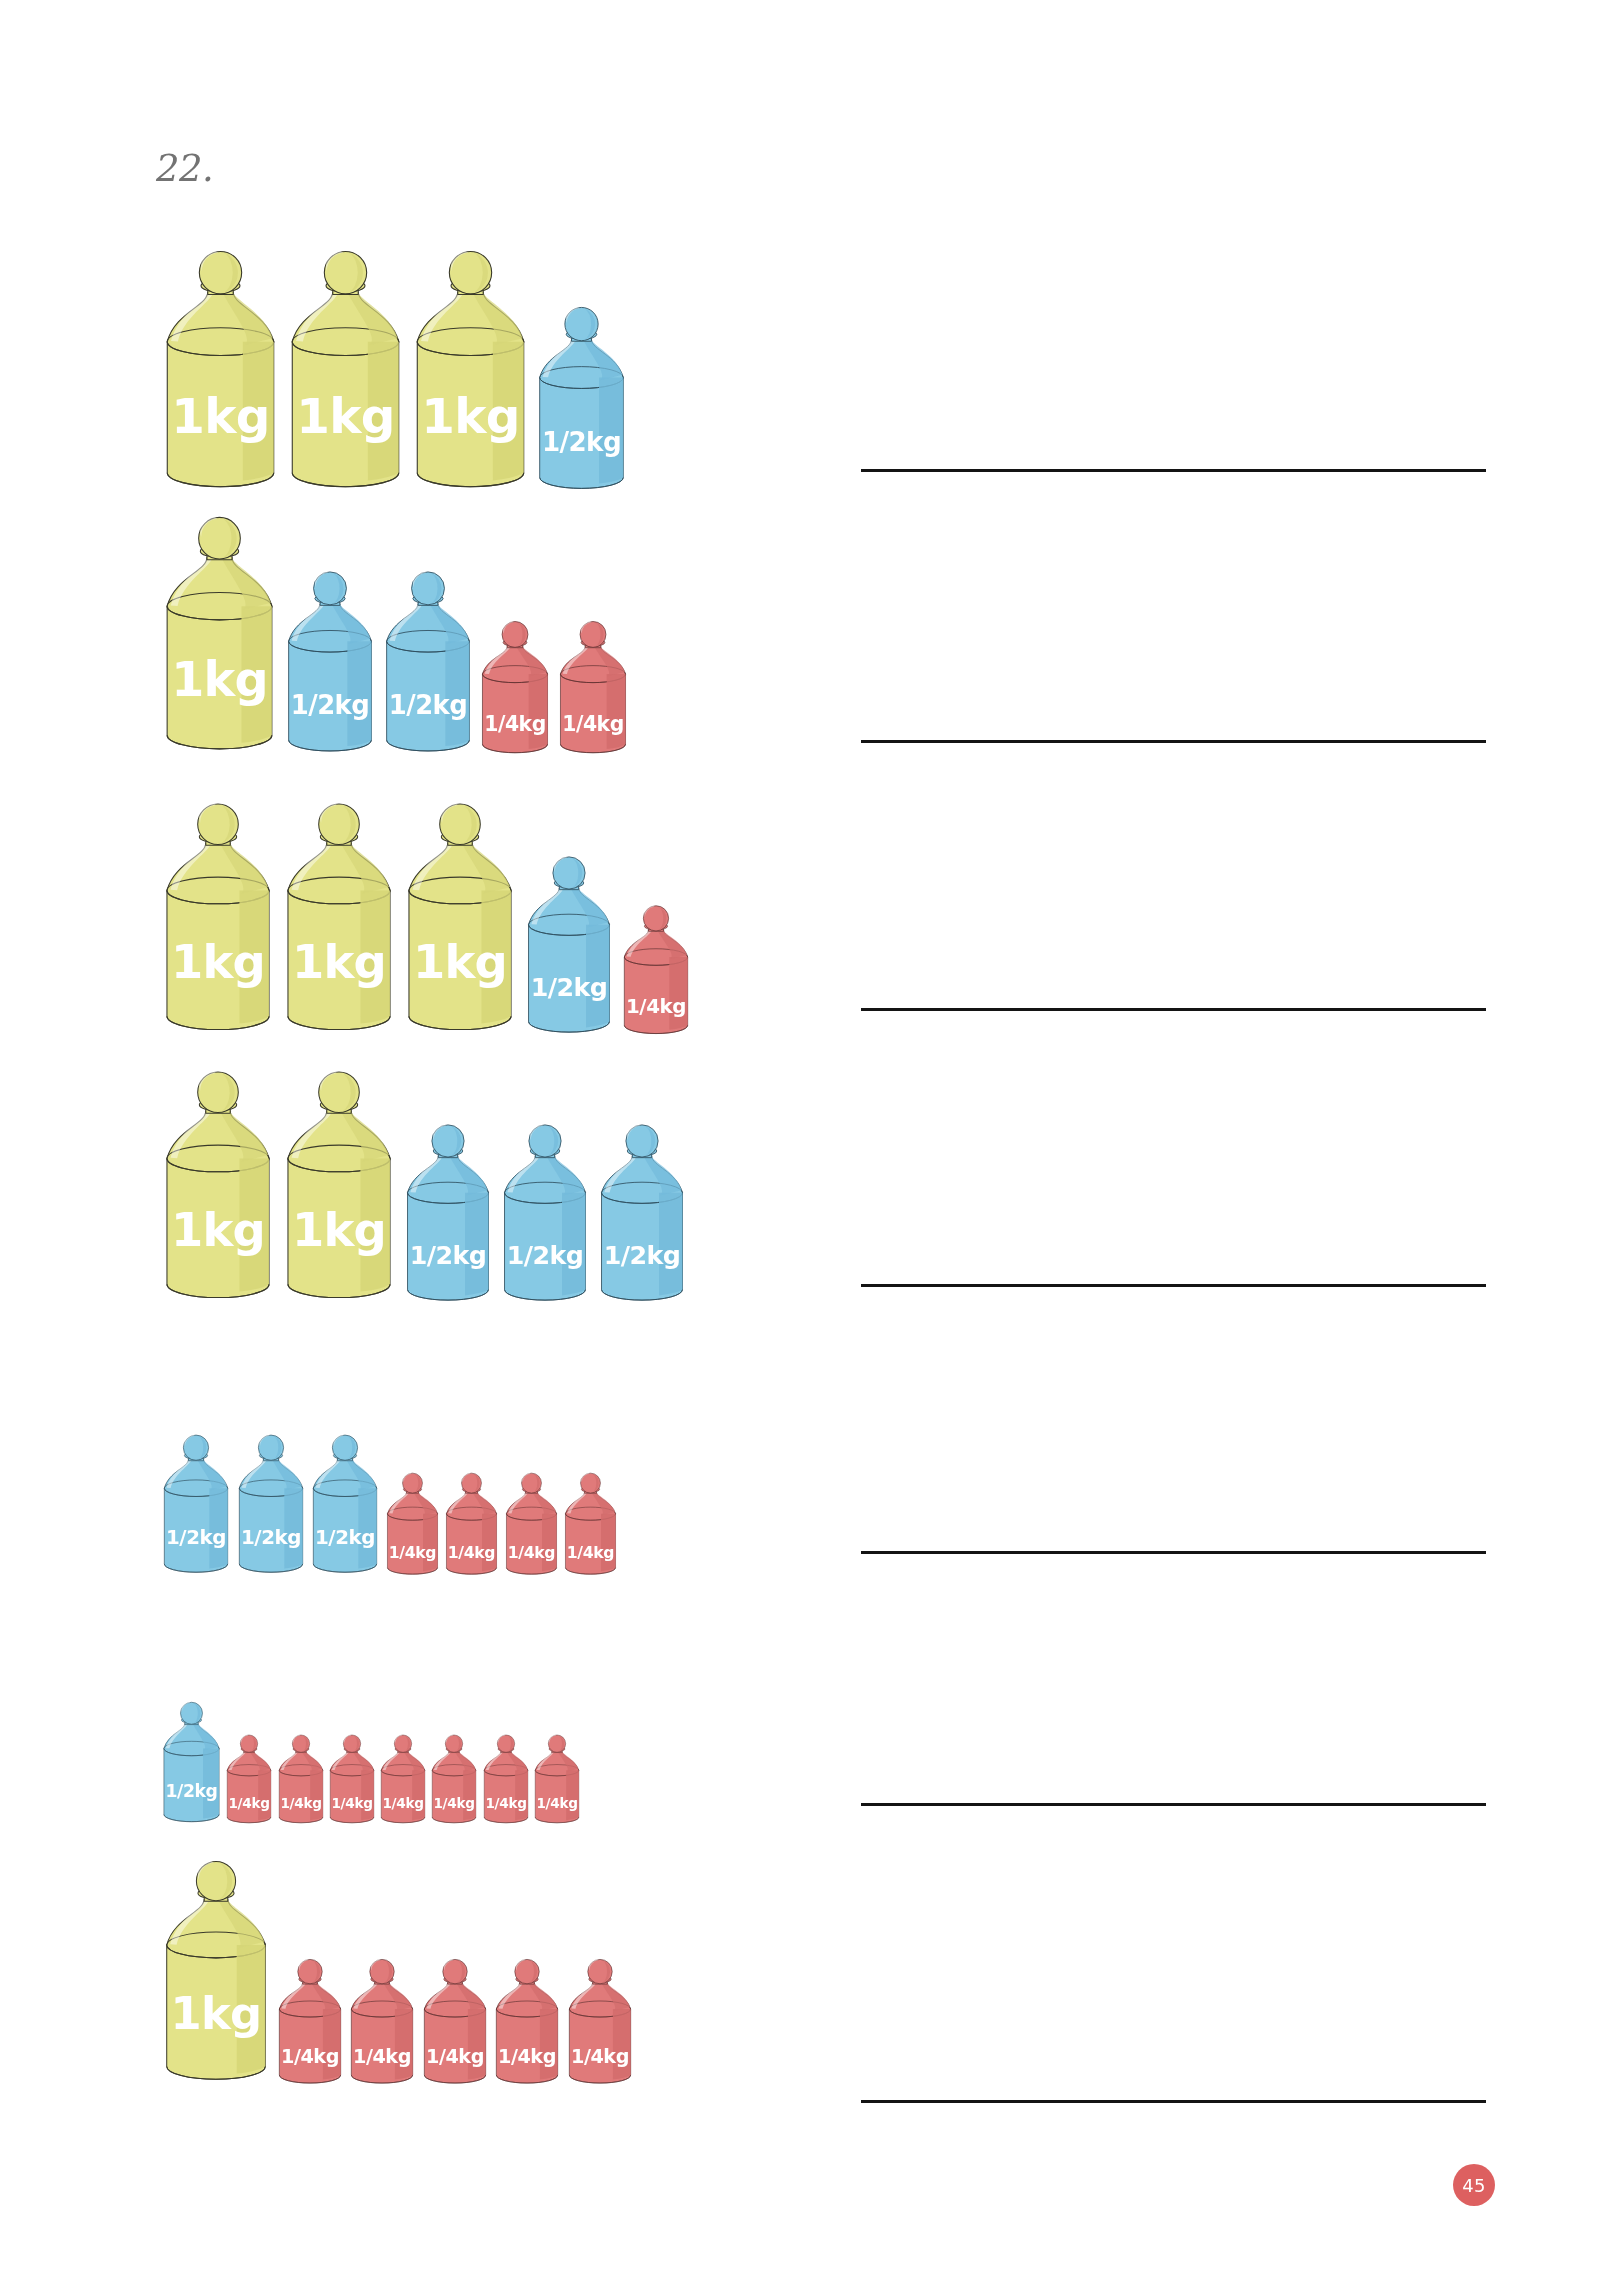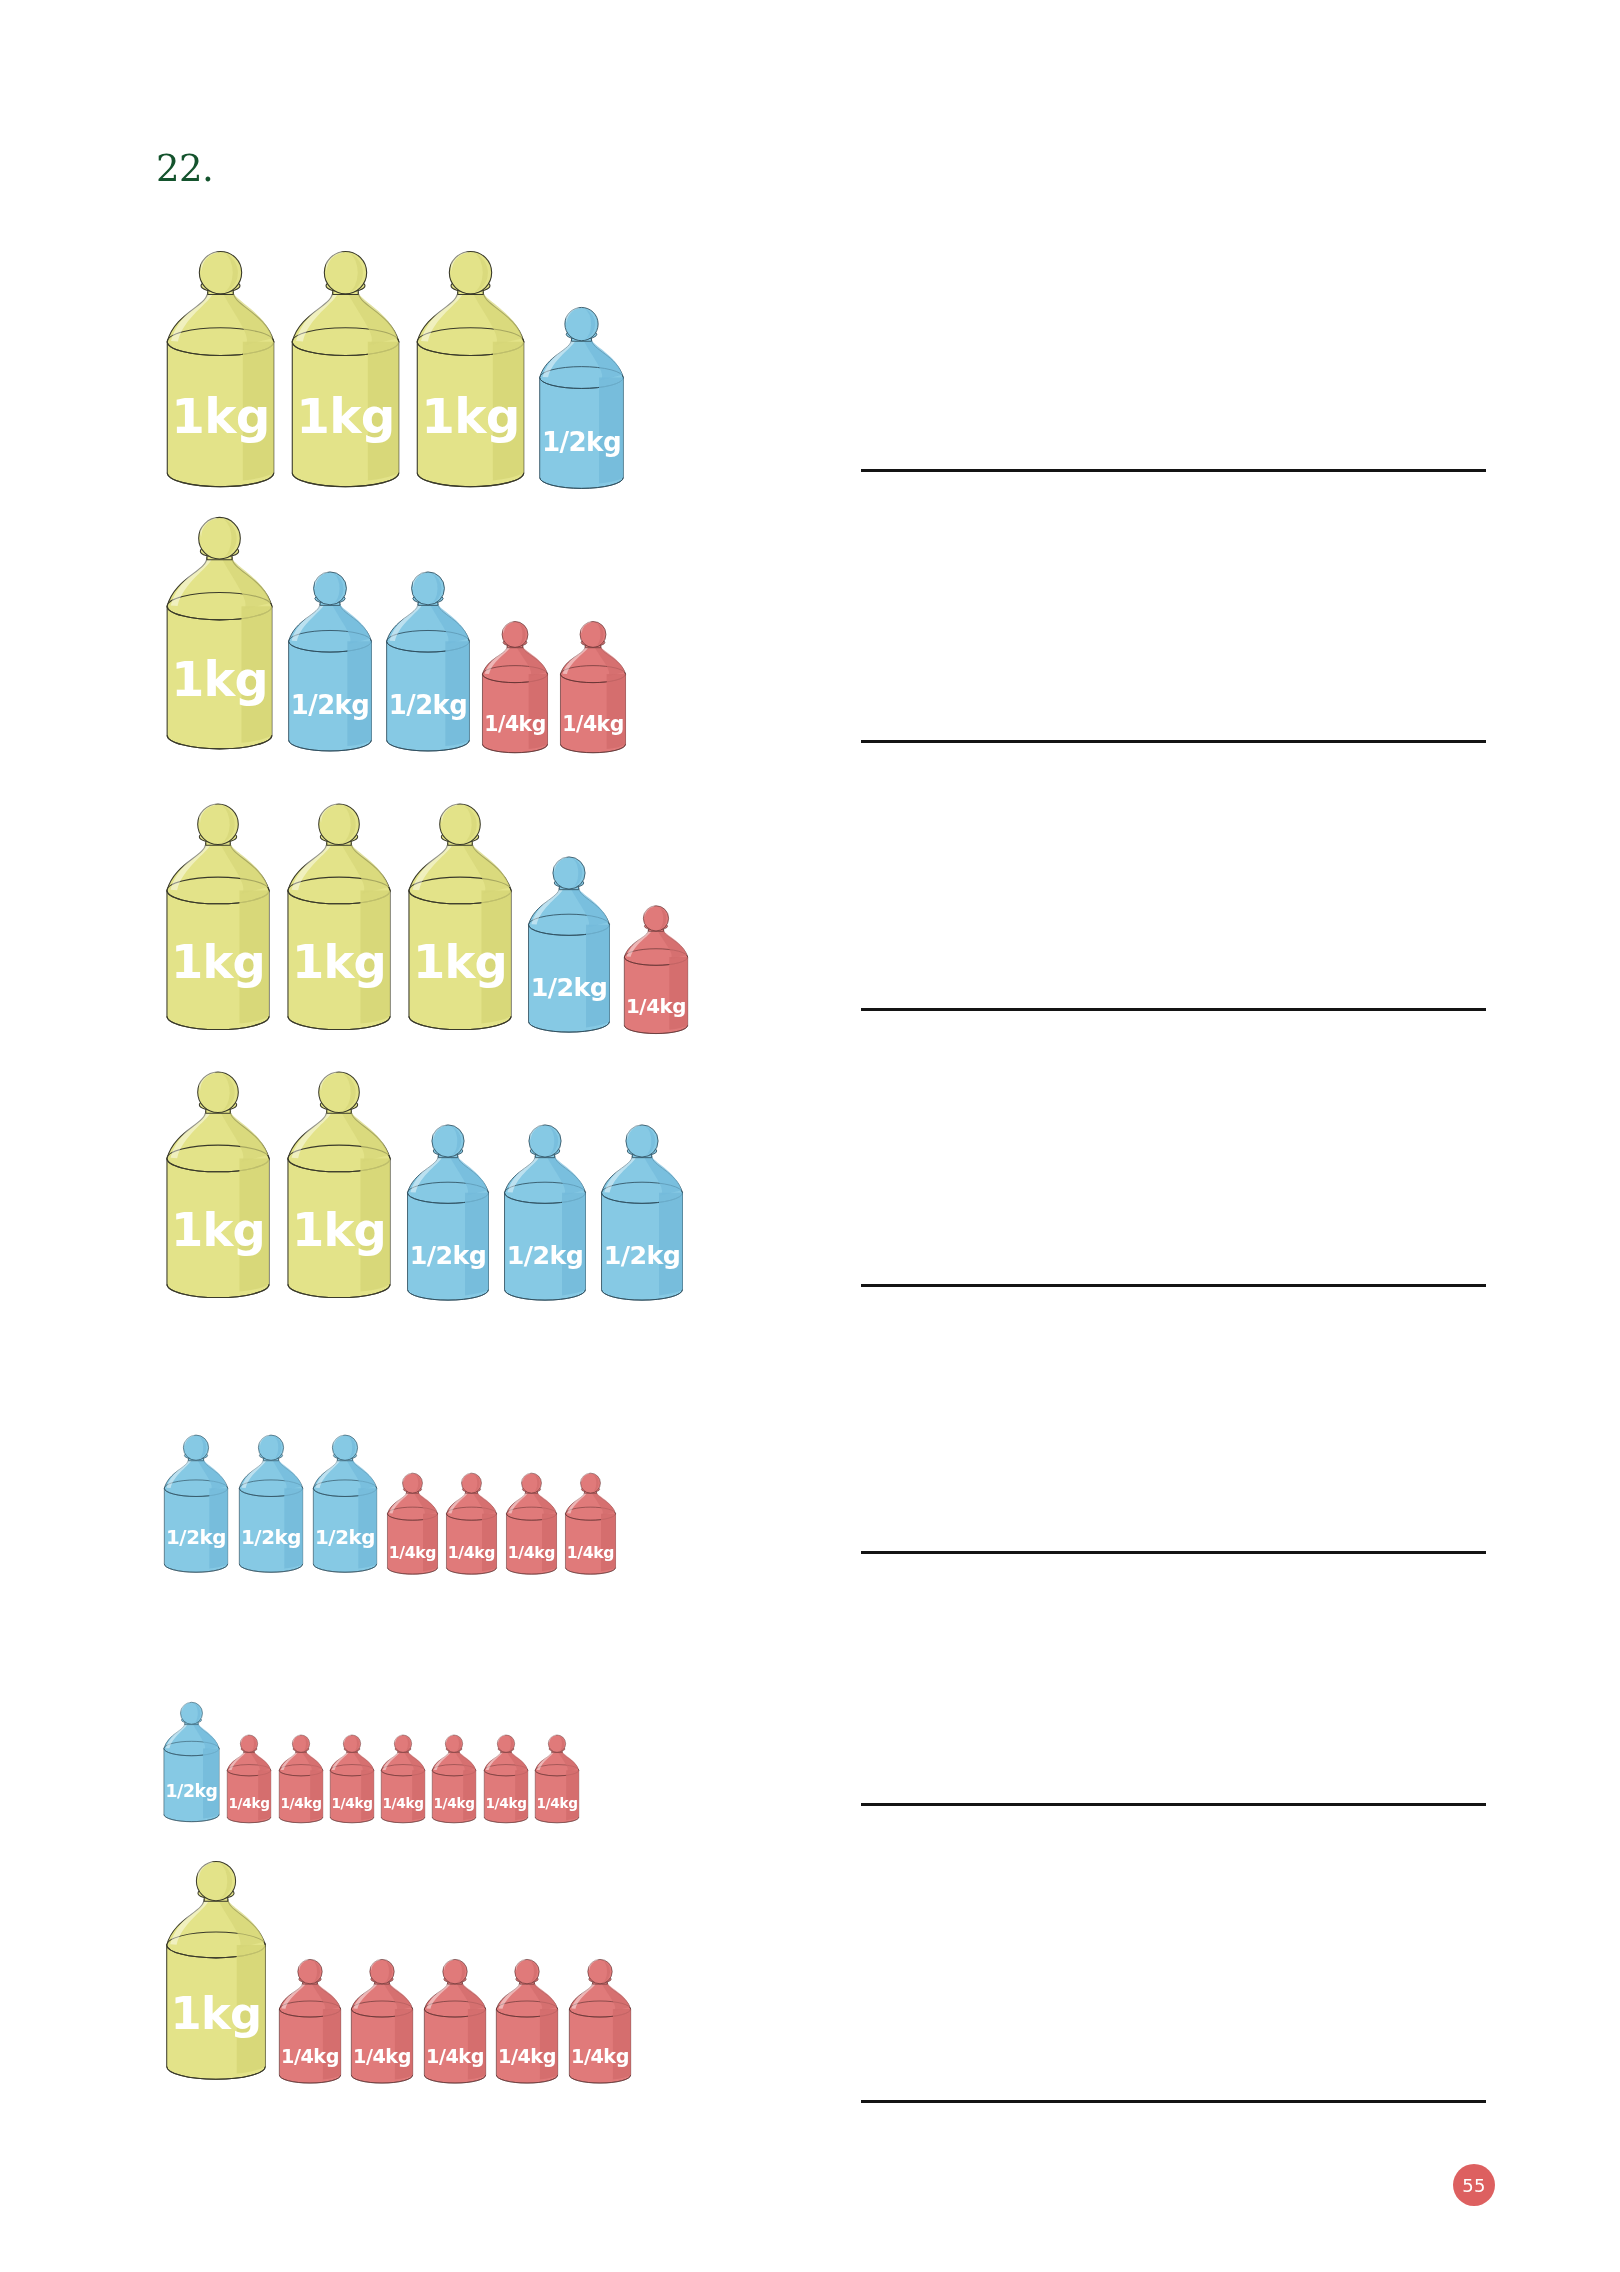--- a/index.html
+++ b/index.html
@@ -23,21 +23,22 @@
     position: absolute;
     left: 156px;
     top: 147px;
     display: flex;
     align-items: baseline;
     white-space: nowrap;
   }
   .ex-number {
     font-family: "DejaVu Serif", serif;
     font-size: 37px;
-    color: #14532d;
+    font-style: italic;
+    color: #737373;
     letter-spacing: -0.6px;
   }
   .ex-prompt {
     font-family: "DejaVu Serif", serif;
     font-size: 36px;
     font-style: italic;
     color: #111111;
     margin-left: 47px;
     letter-spacing: 0.3px;
   }
@@ -777,16 +778,16 @@
             <path d="M 53.5 3.3999999999999986 A 17.5 17.5 0 0 1 52.625 36.125 A 10.85 17.5 0 0 0 53.5 3.3999999999999986 Z" fill="#D26C6C" opacity="0.7" stroke="none"></path>
             <path d="M 48.25 2.875 A 15.4 15.4 0 0 0 34.6 18.625 A 9.625 12.6 0 0 1 48.25 2.875 Z" fill="#ffffff" opacity="0.40" stroke="none"></path>
             <path d="M 6 168 A 44 11.5 0 0 0 94 168" fill="none" stroke="#5A2E2E" stroke-width="0.9"></path>
             <text x="50" y="150.4" text-anchor="middle" fill="#ffffff" font-family="&quot;DejaVu Sans&quot;, sans-serif" font-weight="bold" font-size="27.500000000000004" letter-spacing="-0.6">1/4kg</text>
           </svg>
         </span>
       </div>
       <div class="answer-line" style="top: 2100px; left: 861px; width: 625px; height: 3.2px; background: rgb(20, 20, 20);"></div>
     </div>
 
-  <div class="page-badge">55</div>
+  <div class="page-badge">45</div>
 
 </div>
 
 
 </body></html>

